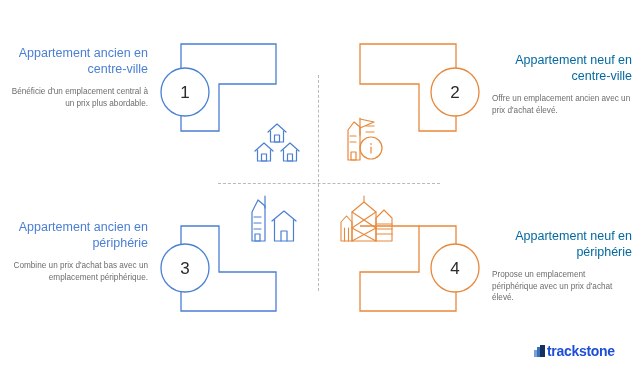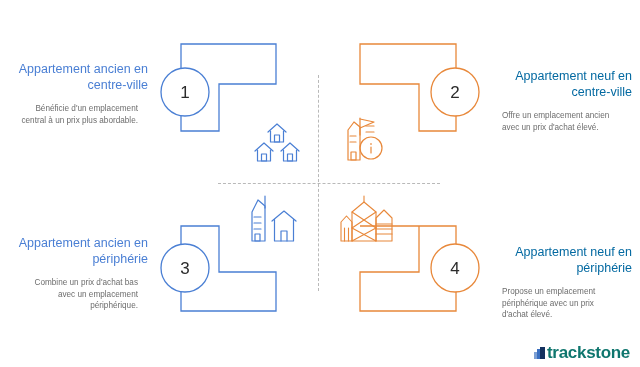--- a/index.html
+++ b/index.html
@@ -40,28 +40,28 @@
 
   
   .txt {
     position: absolute;
     width: 140px;
   }
   .txt .head {
     font-size: 12.5px;
     line-height: 16px;
     font-weight: 400;
-    margin: 16px 0 9px 0;
+    margin: 0 0 9px 0;
     text-align: right;
   }
   .txt .body {
     font-size: 8.2px;
     line-height: 11.5px;
     color: #6d6d6d;
-    margin: 10px;
+    margin: 0;
   }
   .blue .head  { color: #4a7fd4; }
   .orange .head{ color: #0369a1; }
 
   .align-right { text-align: right; }
   .align-left  { text-align: left; }
 
   #txt1 { left: 8px;   top: 45px; }
   #txt2 { left: 492px; top: 52px; }
   #txt3 { left: 8px;   top: 219px; }
@@ -91,23 +91,23 @@
   }
   #logo .mark i {
     position: absolute;
     display: block;
     background: #1a4b9c;
   }
   #logo .mark i.b1 { left: 0px; top: 5px;  width: 3px; height: 7px; background:#7da0d4; }
   #logo .mark i.b2 { left: 3px; top: 2px;  width: 3px; height: 10px; background:#3a6fc0; }
   #logo .mark i.b3 { left: 6px; top: 0px;  width: 5px; height: 12px; background:#14315f; }
   #logo .word {
-    font-size: 17px;
+    font-size: 14px;
     font-weight: 700;
-    color: #0f766e;
+    color: #1d4ed8;
     letter-spacing: -0.3px;
   }
 </style>
 </head>
 <body>
 
 <div id="stage">
 
   <div class="div-h"></div>
   <div class="div-v"></div>

